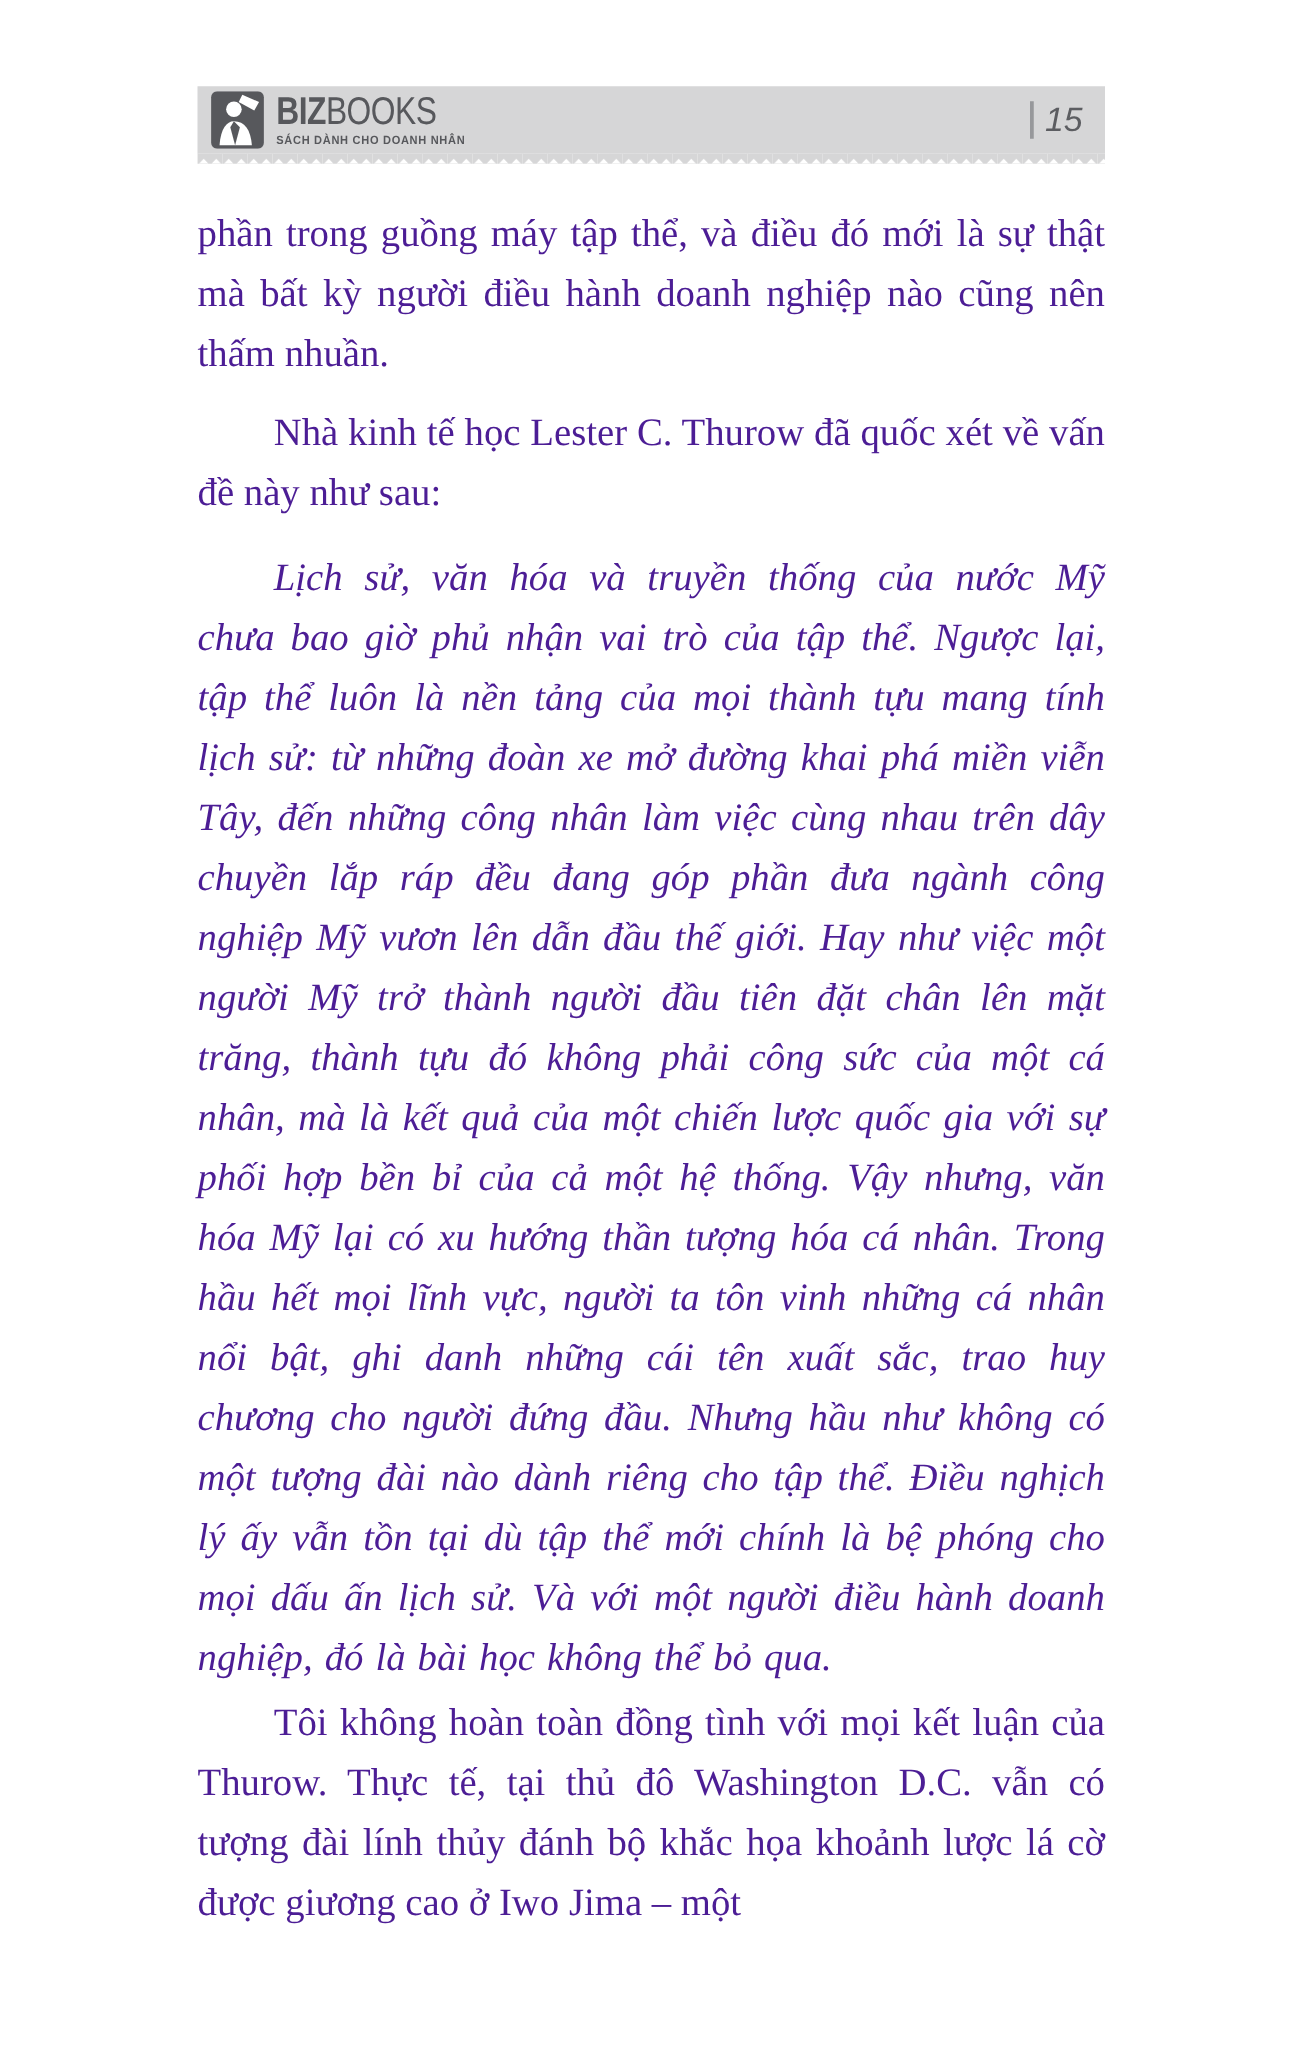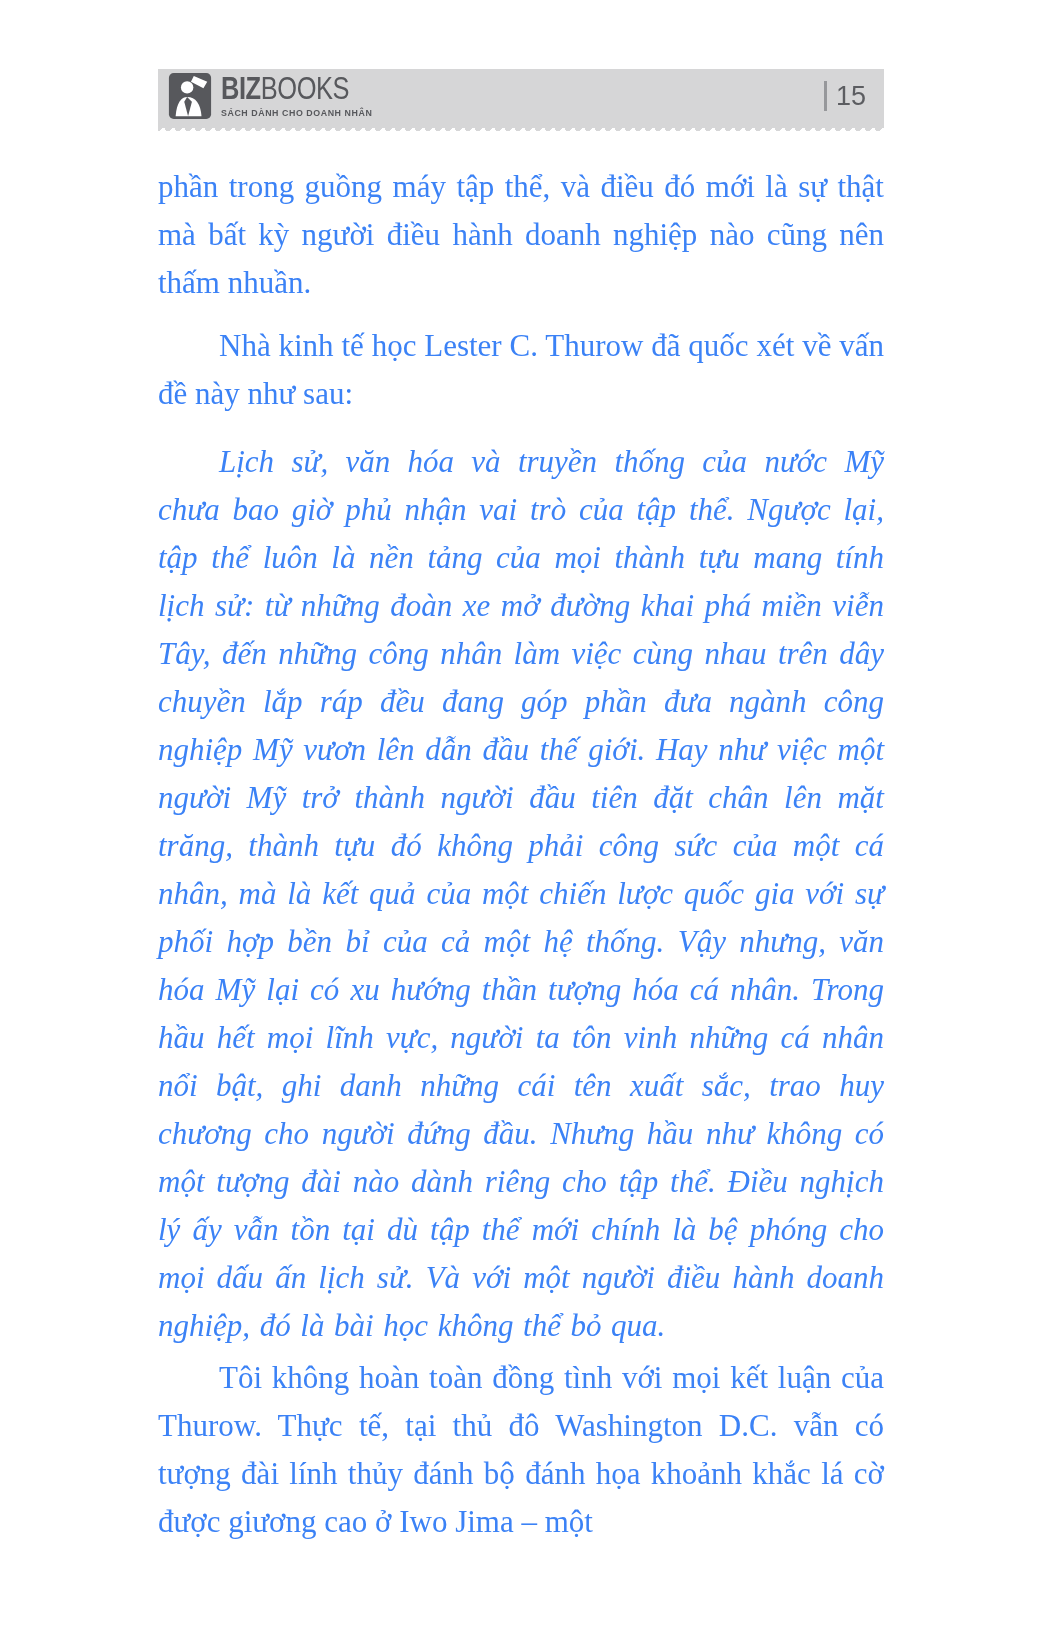--- a/index.html
+++ b/index.html
@@ -79,20 +79,21 @@
     transform: scaleX(0.93);
     transform-origin: left center;
     margin-top: 3px;
     white-space: nowrap;
   }
 
   .page-number {
     display: flex;
     align-items: center;
     gap: 9px;
+    font-style: italic;
   }
   .page-number .divider {
     width: 3px;
     height: 30px;
     background: #97989b;
   }
   .page-number .num {
     font-family: "Liberation Sans", sans-serif;
     font-size: 27px;
     color: #5c5d61;
@@ -102,21 +103,21 @@
   .content {
     position: absolute;
     left: 158px;
     top: 163px;
     width: 726px;
   }
   .content p {
     margin: 0 0 15px 0;
     font-size: 31px;
     line-height: 48px;
-    color: #3b82f6;
+    color: #4c1d95;
     text-align: justify;
   }
   .content p.indent { text-indent: 61px; }
   .content p.quote {
     font-style: italic;
     word-spacing: 0.06em;
     margin-bottom: 4px;
   }
   .content p.para-2 { margin-bottom: 20px; }
 </style>
@@ -147,16 +148,16 @@
       <span class="divider"></span>
       <span class="num">15</span>
     </div>
   </div>
   <div class="header-teeth"></div>
 
   <div class="content">
     <p class="para-1">phần trong guồng máy tập thể, và điều đó mới là sự thật mà bất kỳ người điều hành doanh nghiệp nào cũng nên thấm nhuần.</p>
     <p class="indent para-2">Nhà kinh tế học Lester C. Thurow đã quốc xét về vấn đề này như sau:</p>
     <p class="indent quote">Lịch sử, văn hóa và truyền thống của nước Mỹ chưa bao giờ phủ nhận vai trò của tập thể. Ngược lại, tập thể luôn là nền tảng của mọi thành tựu mang tính lịch sử: từ những đoàn xe mở đường khai phá miền viễn Tây, đến những công nhân làm việc cùng nhau trên dây chuyền lắp ráp đều đang góp phần đưa ngành công nghiệp Mỹ vươn lên dẫn đầu thế giới. Hay như việc một người Mỹ trở thành người đầu tiên đặt chân lên mặt trăng, thành tựu đó không phải công sức của một cá nhân, mà là kết quả của một chiến lược quốc gia với sự phối hợp bền bỉ của cả một hệ thống. Vậy nhưng, văn hóa Mỹ lại có xu hướng thần tượng hóa cá nhân. Trong hầu hết mọi lĩnh vực, người ta tôn vinh những cá nhân nổi bật, ghi danh những cái tên xuất sắc, trao huy chương cho người đứng đầu. Nhưng hầu như không có một tượng đài nào dành riêng cho tập thể. Điều nghịch lý ấy vẫn tồn tại dù tập thể mới chính là bệ phóng cho mọi dấu ấn lịch sử. Và với một người điều hành doanh nghiệp, đó là bài học không thể bỏ qua.</p>
-    <p class="indent para-4">Tôi không hoàn toàn đồng tình với mọi kết luận của Thurow. Thực tế, tại thủ đô Washington D.C. vẫn có tượng đài lính thủy đánh bộ đánh họa khoảnh khắc lá cờ được giương cao ở Iwo Jima – một</p>
+    <p class="indent para-4">Tôi không hoàn toàn đồng tình với mọi kết luận của Thurow. Thực tế, tại thủ đô Washington D.C. vẫn có tượng đài lính thủy đánh bộ khắc họa khoảnh lược lá cờ được giương cao ở Iwo Jima – một</p>
   </div>
 
 </div>
 
 </body></html>

